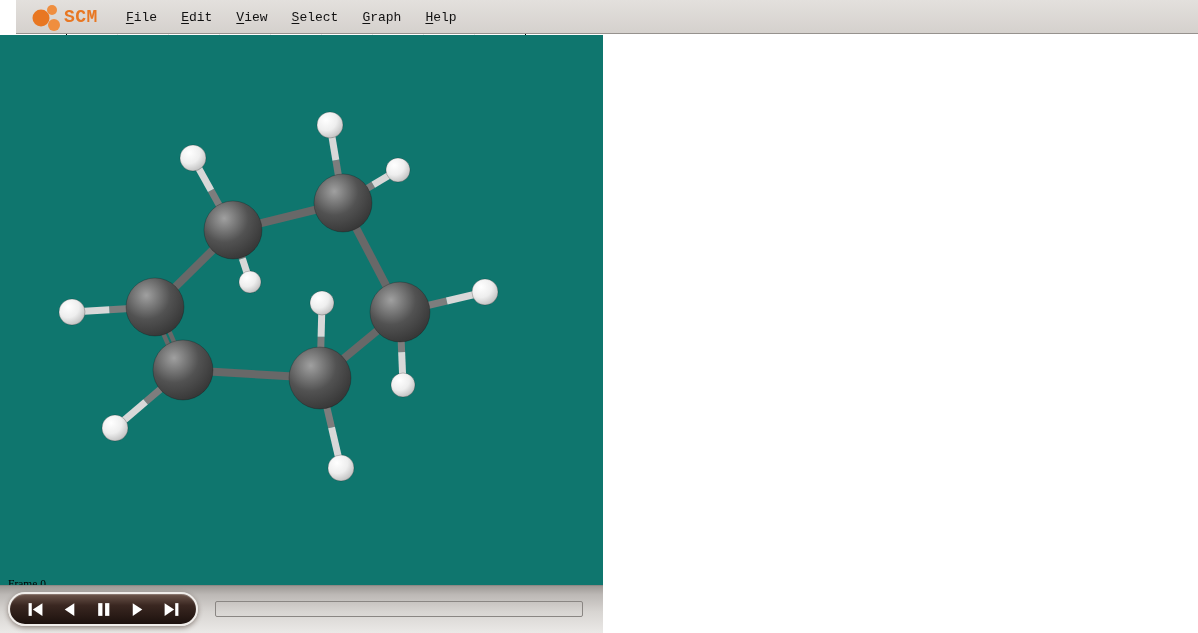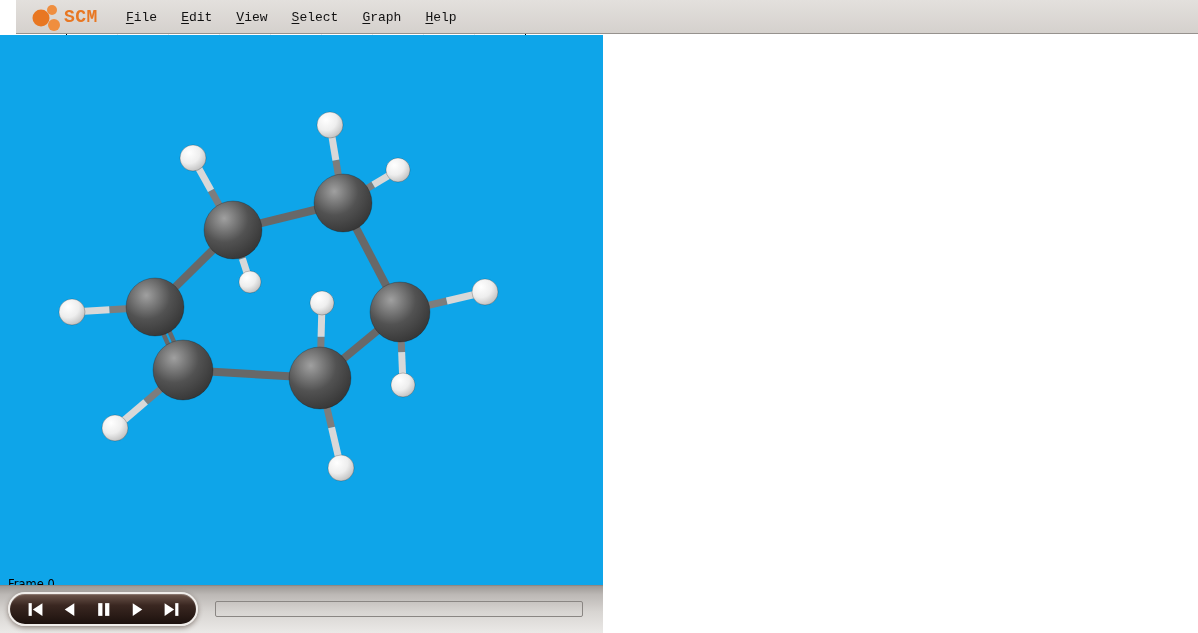--- a/index.html
+++ b/index.html
@@ -9,21 +9,21 @@
   
   .menubar{position:absolute;left:16px;top:0;width:1198px;height:34px;
     background:linear-gradient(#e3e0dd,#d5d1cd);border-bottom:1px solid #96928e;
     display:flex;align-items:center;box-sizing:border-box;padding-left:10px;font-family:Liberation Mono, monospace;}
   .logo{display:flex;align-items:center;margin-right:16px;}
   .logo-text{font-size:18px;font-weight:bold;color:#e87722;letter-spacing:.5px;margin-left:2px;}
   .menu-item{font-size:13px;color:#111;padding:0 12px;height:34px;display:flex;align-items:center;cursor:default;}
   .menu-item .ul{text-decoration:underline;text-underline-offset:2px;}
 
   
-  .left-panel{position:absolute;left:0;top:35px;width:603px;height:598px;background:#0ea5e9;}
+  .left-panel{position:absolute;left:0;top:35px;width:603px;height:598px;background:#0f766e;font-family:Liberation Serif, serif;}
   .viewport{position:absolute;left:0;top:0;width:603px;height:515px;}
   .status{position:absolute;left:8px;top:516px;font-size:11.5px;line-height:13.5px;color:#000;white-space:pre;}
 
   .controlbar{position:absolute;left:0;top:550px;width:603px;height:48px;box-sizing:border-box;
     border-top:1px solid #8d8985;
     background:linear-gradient(180deg,#9d9995 0%,#bcb8b5 18%,#d8d5d2 55%,#ebe9e7 100%);}
   .player{position:absolute;left:8px;top:6px;width:190px;height:34px;border-radius:18px;
     border:2px solid #f0edea;box-sizing:border-box;
     background:linear-gradient(180deg,#6d564c 0%,#3a2721 38%,#1c110d 100%);
     box-shadow:0 2px 5px rgba(50,30,20,.45), inset 0 1px 1px rgba(255,255,255,.22);

